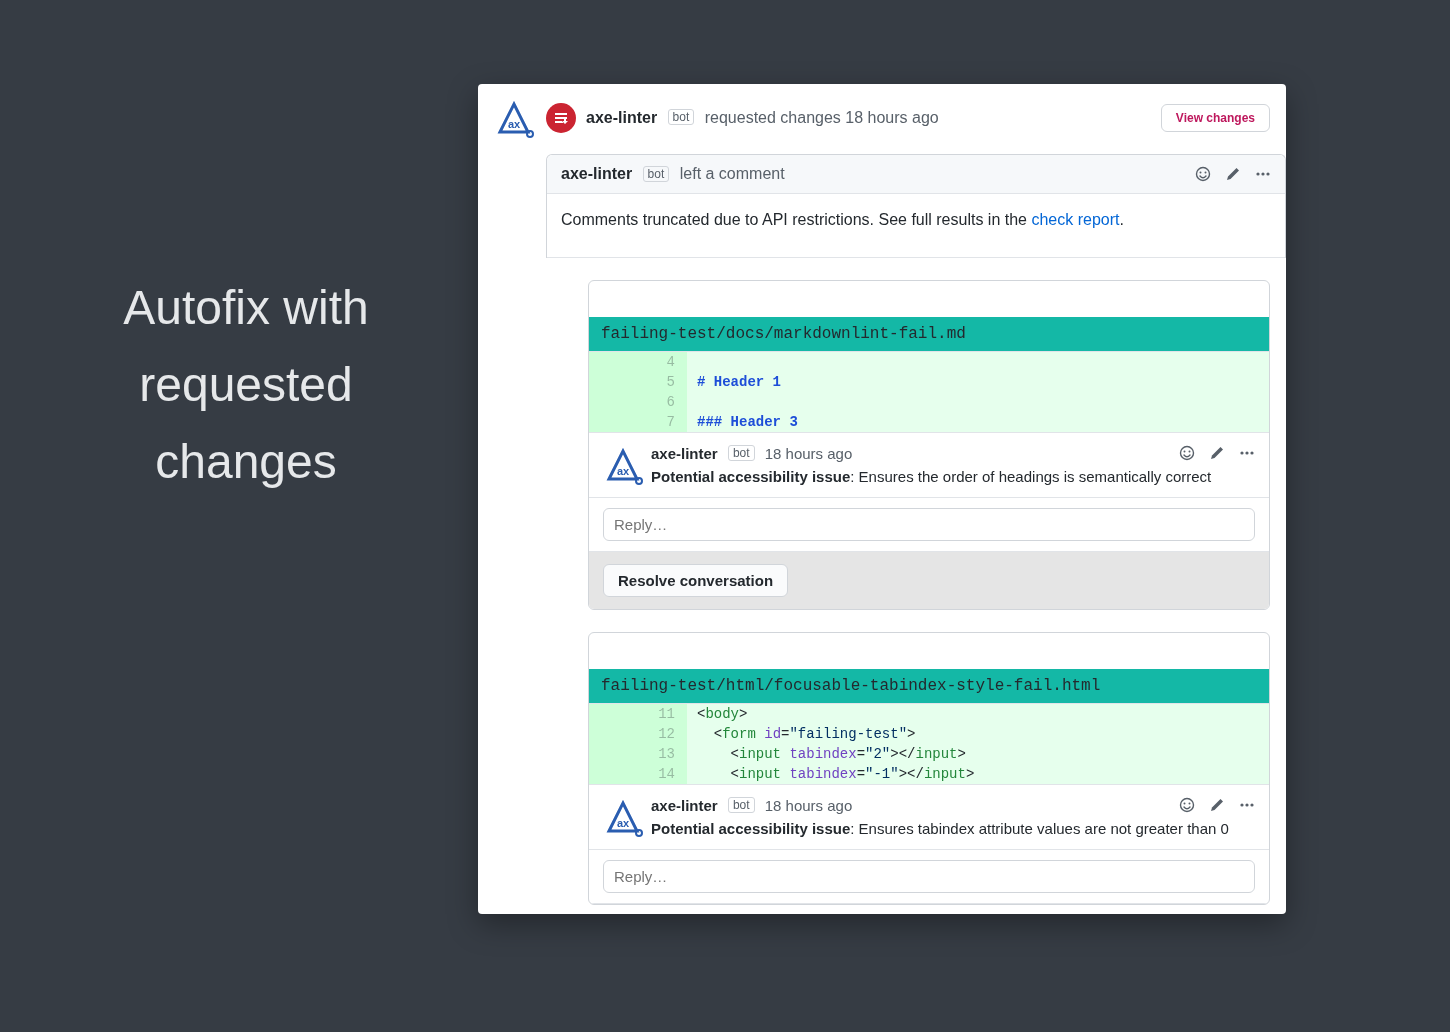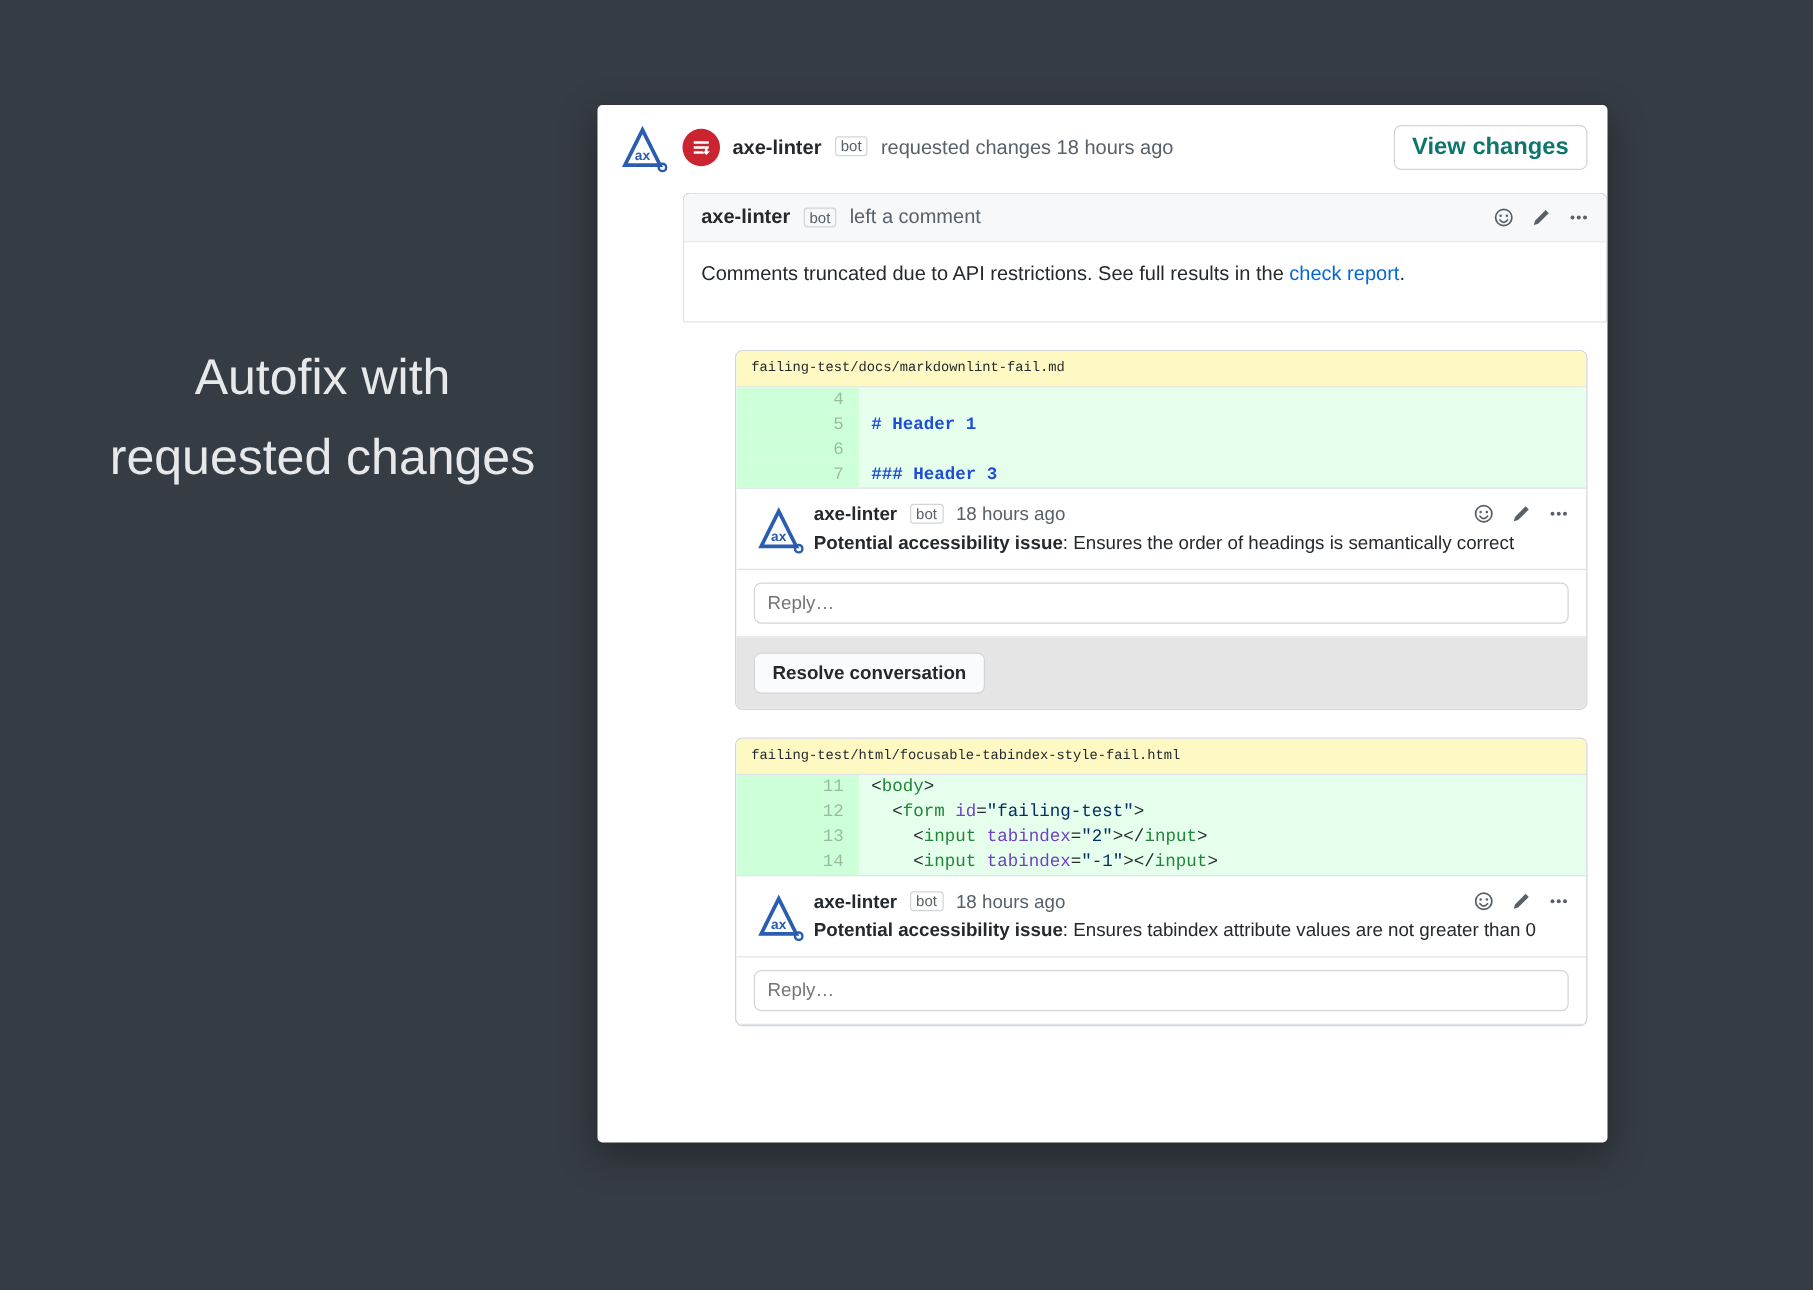--- a/index.html
+++ b/index.html
@@ -1,46 +1,46 @@
 <!DOCTYPE html>
 <html><head>
 <meta charset="utf-8">
 <style>
   * { box-sizing: border-box; margin: 0; padding: 0; }
   html, body { width: 1450px; height: 1032px; overflow: hidden; }
   body { background: #363c44; font-family: -apple-system, BlinkMacSystemFont, "Segoe UI", Helvetica, Arial, sans-serif; }
 
   .slide { position: relative; width: 1450px; height: 1032px; }
-  .title { position: absolute; left: 68px; top: 270px; width: 380px; color: #e6e8ea; font-size: 40px; font-weight: 300; line-height: 1.6; text-align: center; }
+  .title { position: absolute; left: 56px; top: 270px; width: 380px; color: #e6e8ea; font-size: 48px; font-weight: 300; line-height: 1.6; text-align: center; }
 
   .panel { position: absolute; left: 478px; top: 84px; width: 808px; height: 830px; background: #fff; border-radius: 4px; box-shadow: 0 10px 30px rgba(0,0,0,.35); overflow: hidden; color: #24292e; }
 
   
   .review-row { display: flex; align-items: center; gap: 10px; padding: 14px 16px 16px 16px; }
   .avatar-outer { width: 40px; height: 40px; display:flex; align-items:flex-end; justify-content:center; }
   .ax-logo { width: 40px; height: 40px; }
   .changes-badge { width: 30px; height: 30px; border-radius: 50%; background: #cb2431; display:flex; align-items:center; justify-content:center; margin-left:2px; }
   .changes-badge svg { width: 16px; height: 16px; }
   .review-text { font-size: 16px; color: #586069; }
   .review-text .bot-name { font-weight: 600; color: #24292e; }
   .bot-pill { display:inline-block; border:1px solid #d1d5da; border-radius:3px; padding:0 4px; font-size:12px; color:#586069; vertical-align:2px; margin:0 6px; }
-  .view-changes { margin-left:auto; border:1px solid #d1d5da; border-radius:6px; padding:6px 14px; font-size:19px; font-weight:600; color:#0f766e; background:#fff; cursor:pointer; }
+  .view-changes { margin-left:auto; border:1px solid #d1d5da; border-radius:6px; padding:6px 14px; font-size:12px; font-weight:600; color:#be185d; background:#fff; cursor:pointer; }
 
   
   .comment-box { margin-left: 68px; border:1px solid #d1d5da; border-radius:6px 6px 0 0; border-bottom:none; }
   .comment-header { display:flex; align-items:center; padding:10px 14px; border-bottom:1px solid #e1e4e8; background:#f6f8fa; border-radius:6px 6px 0 0; font-size:16px; color:#586069; }
   .comment-header .bot-name { font-weight:600; color:#24292e; }
   .header-actions { margin-left:auto; display:flex; align-items:center; gap:14px; color:#586069; }
   .comment-body { padding:14px; font-size:16px; color:#24292e; line-height:1.55; border-bottom:1px solid #e1e4e8; }
   .comment-body p { margin-bottom:10px; }
   .comment-body a { color:#0366d6; text-decoration:none; }
 
   
   .file-block { border:1px solid #d1d5da; border-radius:6px; margin:22px 16px 0 110px; overflow:hidden; }
-  .file-path { padding:8px 12px; font-family:"SFMono-Regular",Consolas,"Liberation Mono",Menlo,monospace; font-size:11px; background:#fef9c3; border-bottom:1px solid #e1e4e8; }
+  .file-path { padding:8px 12px; font-family:"SFMono-Regular",Consolas,"Liberation Mono",Menlo,monospace; font-size:16px; background:#14b8a6; border-bottom:1px solid #e1e4e8;margin-top:36px; }
   .code-lines { background:#e6ffed; font-family:"SFMono-Regular",Consolas,"Liberation Mono",Menlo,monospace; font-size:14px; border-bottom:1px solid #e1e4e8; }
   .code-line { display:flex; }
   .gutter { width:98px; text-align:right; padding:2px 12px 2px 0; color:rgba(27,31,35,.3); background:#cdffd8; user-select:none; }
   .code { padding:2px 10px; white-space:pre; }
   .md-h { color:#1d4ed8; font-weight:600; }
   .tag { color:#22863a; }
   .attr { color:#6f42c1; }
   .str { color:#032f62; }
 
   .inline-comment { display:flex; padding:12px 14px; gap:12px; border-bottom:1px solid #e1e4e8; }

